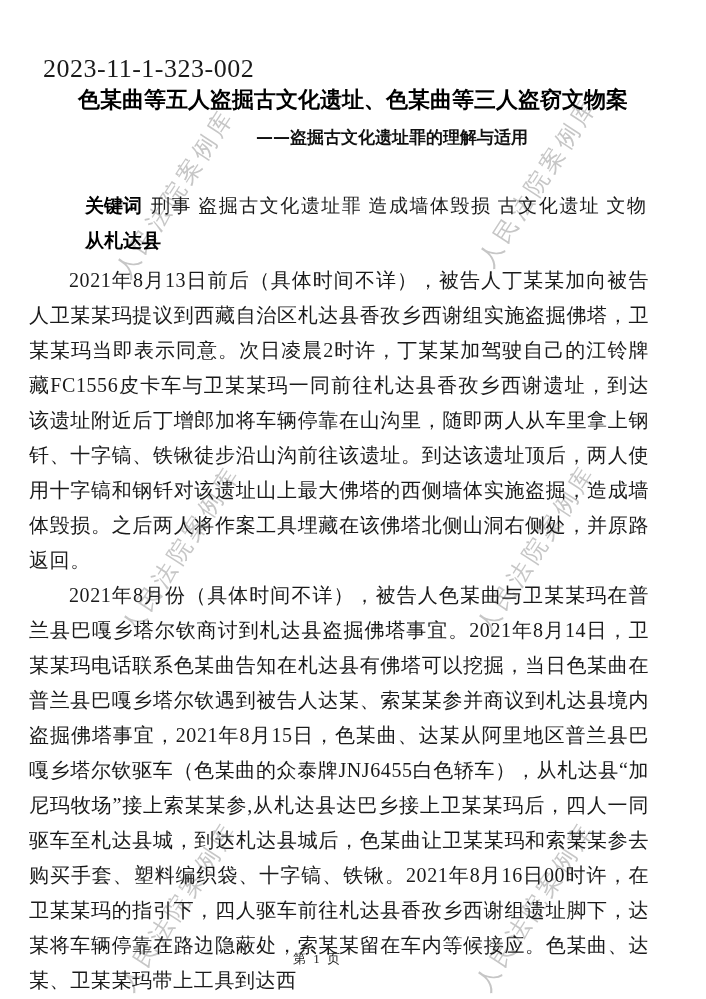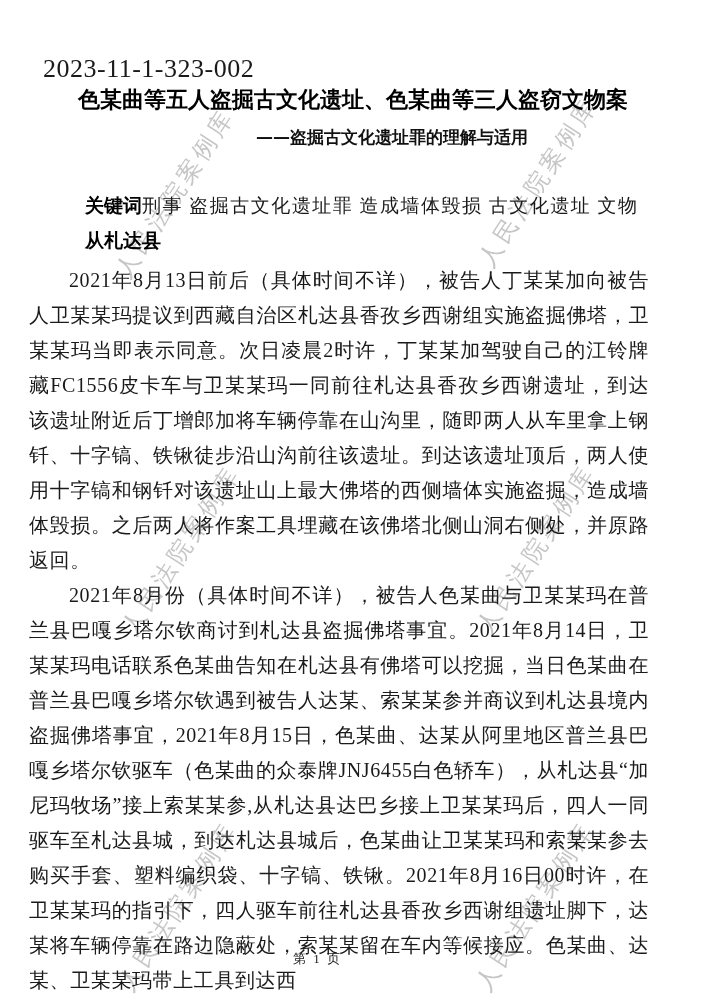--- a/index.html
+++ b/index.html
@@ -46,21 +46,21 @@
     font-family: "DejaVu Serif", serif;
     font-weight: bold; font-size: 17px; color: #111;
   }
   .keywords-line {
     position: absolute; left: 43px; top: 193px; width: 625px;
     padding-left: 42px; box-sizing: border-box;
     font-size: 19px; white-space: nowrap;
   }
   .keywords-label {
     font-family: "Liberation Sans", "DejaVu Sans", sans-serif;
-    font-weight: bold; color: #000; margin-right: 0;
+    font-weight: bold; color: #000; margin-right: 9px;
   }
   .keywords-text { letter-spacing: 1.5px; }
   .section-heading {
     position: absolute; left: 85px; top: 228px;
     font-family: "Liberation Sans", "DejaVu Sans", sans-serif;
     font-weight: bold; font-size: 19px; color: #000;
   }
   .body-text {
     position: absolute; left: 29px; top: 263px; width: 620px;
     font-size: 20px; line-height: 35px;

